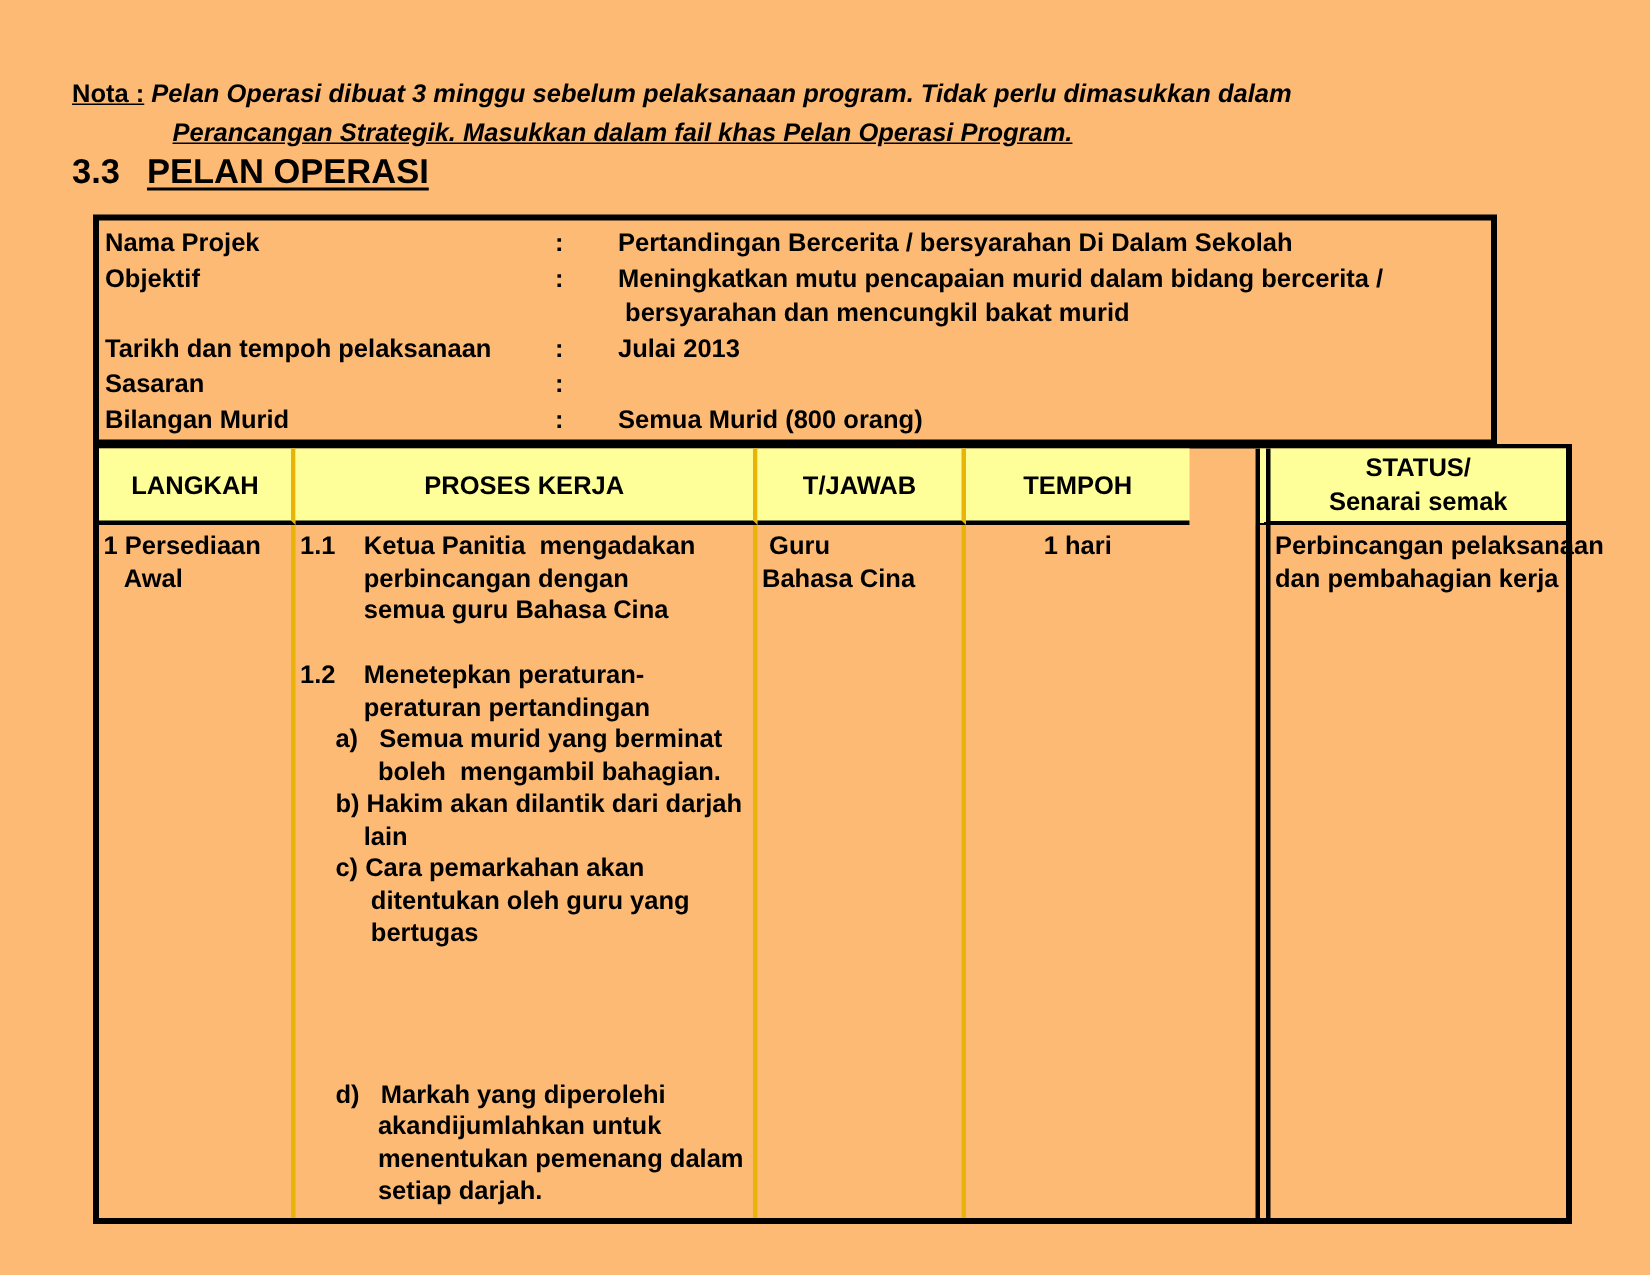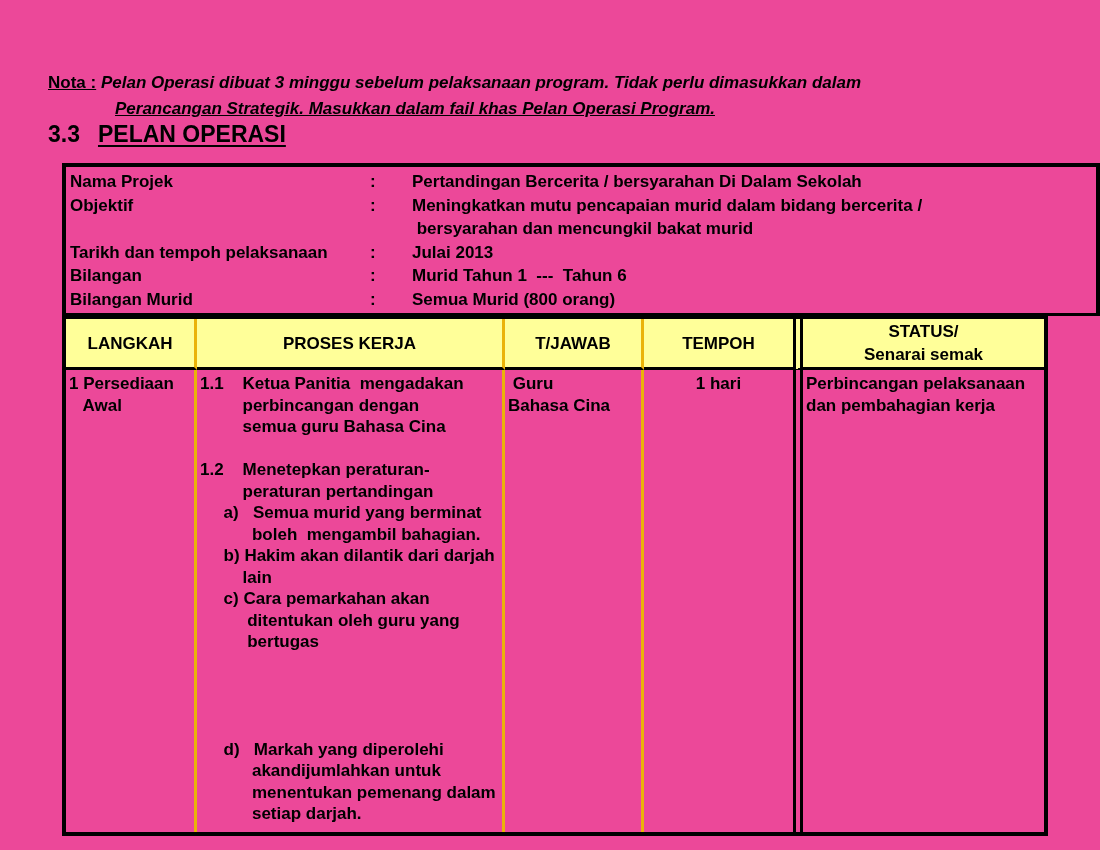--- a/index.html
+++ b/index.html
@@ -4,27 +4,27 @@
 <style>
   html, body {
     margin: 0;
     padding: 0;
     background: #ffffff;
   }
   .page {
     position: relative;
     width: 1100px;
     height: 850px;
-    background: #ec4899;
+    background: #fdba74;
     font-family: "Liberation Sans", sans-serif;
     font-weight: bold;
     color: #000000;
     overflow: hidden;
     box-sizing: border-box;
-    padding: 70px 50px 0 48px;
+    padding: 50px 50px 0 48px;
   }
 
   
   .note {
     font-size: 17px;
     line-height: 26px;
   }
   .note-label {
     font-style: normal;
     text-decoration: underline;
@@ -49,21 +49,21 @@
   }
   .section-title {
     text-decoration: underline;
     text-underline-offset: 3px;
   }
 
   
   .info-box {
     margin-left: 14px;
     margin-top: 17px;
-    width: 1038px;
+    width: 936px;
     box-sizing: border-box;
     border: 4px solid #000;
     border-bottom-width: 3px;
     padding: 3px 0 2px 0;
   }
   .info-row {
     display: grid;
     grid-template-columns: 304px 42px 1fr;
     font-size: 17px;
     line-height: 23.5px;
@@ -98,21 +98,21 @@
     box-sizing: border-box;
   }
   .t-cell {
     border-right: 3px solid #eab308;
     box-sizing: border-box;
   }
   .t-cell:last-child {
     border-right: none;
   }
   .col-tempoh { border-right: none; }
-  .col-status { border-left: 10px double #000; }
+  .col-status { border-left: 10px double #000; margin-left: 44px; }
   .t-body .t-cell {
     min-height: 462px;
     font-size: 17px;
     line-height: 21.5px;
     white-space: pre;
     padding: 3px 0 2px 3px;
   }
   .t-body .col-tempoh {
     text-align: center;
     padding-left: 0;
@@ -146,23 +146,22 @@
       <div class="info-colon">:</div>
       <div class="info-value">Meningkatkan mutu pencapaian murid dalam bidang bercerita /
  bersyarahan dan mencungkil bakat murid</div>
     </div>
     <div class="info-row">
       <div class="info-label">Tarikh dan tempoh pelaksanaan</div>
       <div class="info-colon">:</div>
       <div class="info-value">Julai 2013</div>
     </div>
     <div class="info-row">
-      <div class="info-label">Bilangan</div>
-      <div class="info-colon">:</div>
-      <div class="info-value">Murid Tahun 1  ---  Tahun 6</div>
+      <div class="info-label">Sasaran</div>
+      <div class="info-colon">:</div>
     </div>
     <div class="info-row">
       <div class="info-label">Bilangan Murid</div>
       <div class="info-colon">:</div>
       <div class="info-value">Semua Murid (800 orang)</div>
     </div>
   </div>
 
   <div class="op-table">
     <div class="t-row t-head">

